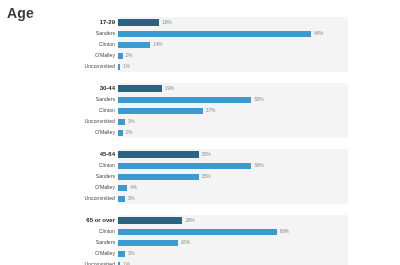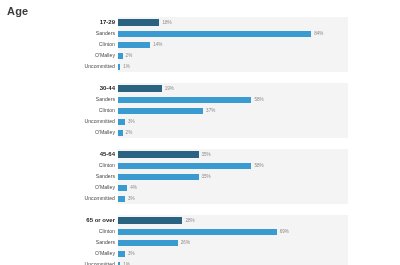--- a/index.html
+++ b/index.html
@@ -17,21 +17,21 @@
   .page {
     position: relative;
     width: 400px;
     height: 265px;
     box-sizing: border-box;
   }
   .chart-title {
     position: absolute;
     left: 7px;
     top: 5px;
-    font-size: 11px;
+    font-size: 14px;
     font-weight: 700;
     color: #3b3b3b;
     letter-spacing: 0.2px;
   }
   .groups {
     position: absolute;
     left: 0;
     top: 17px;
     width: 400px;
   }

